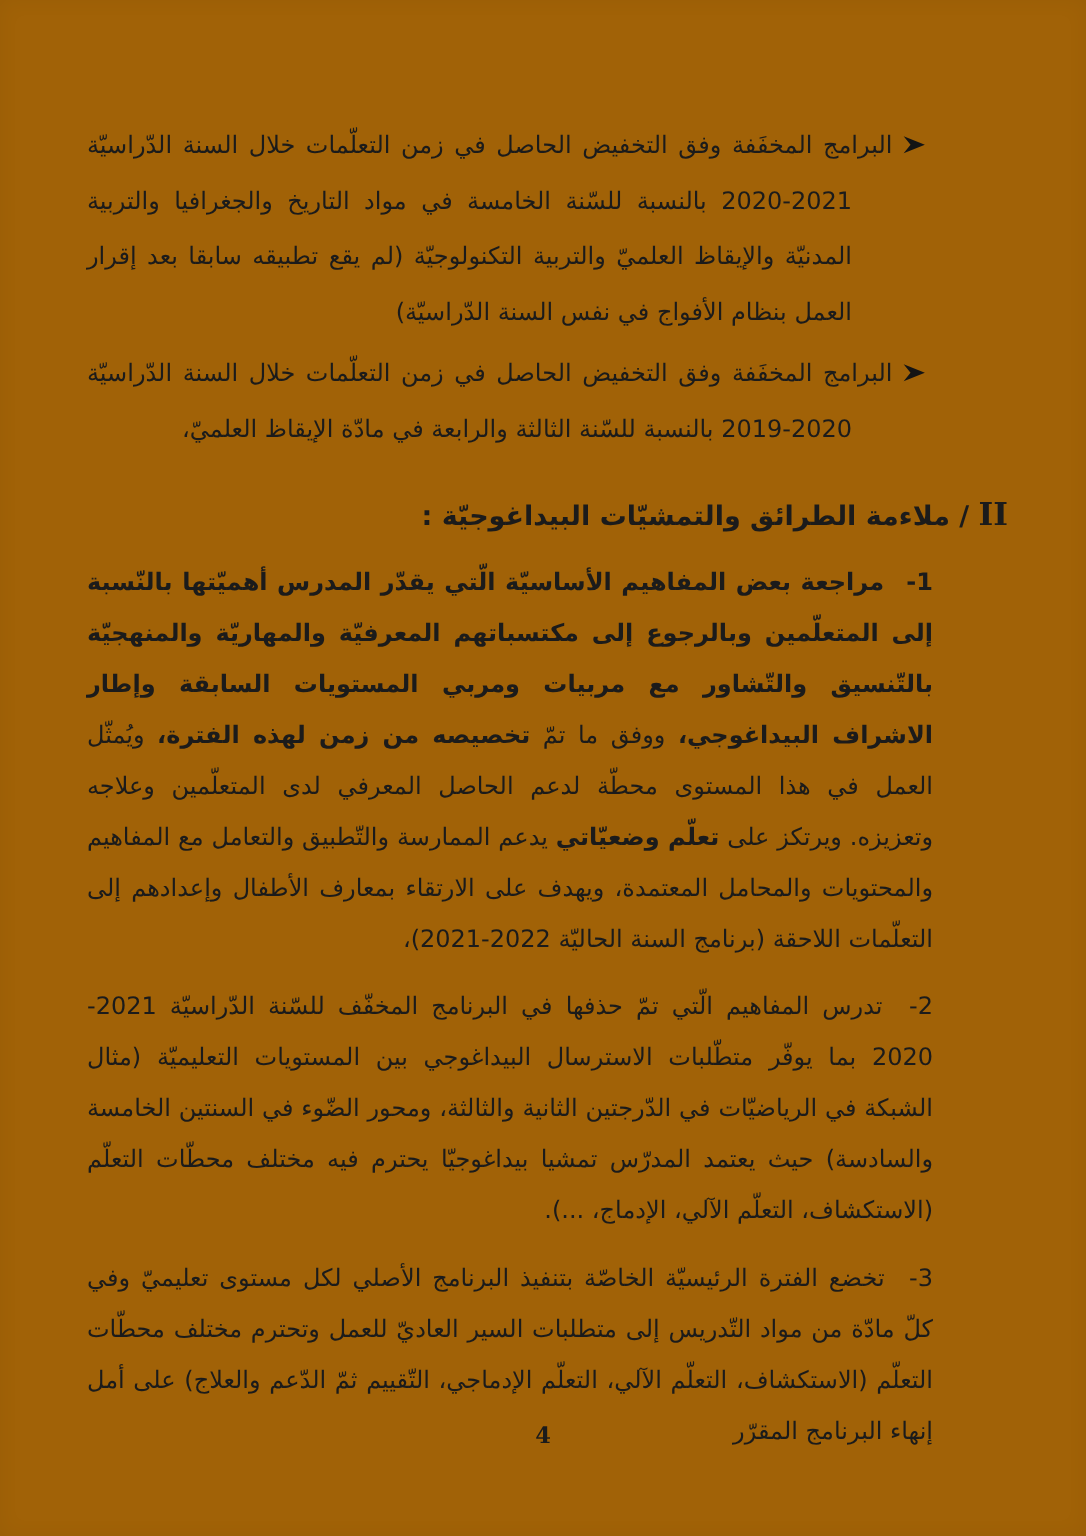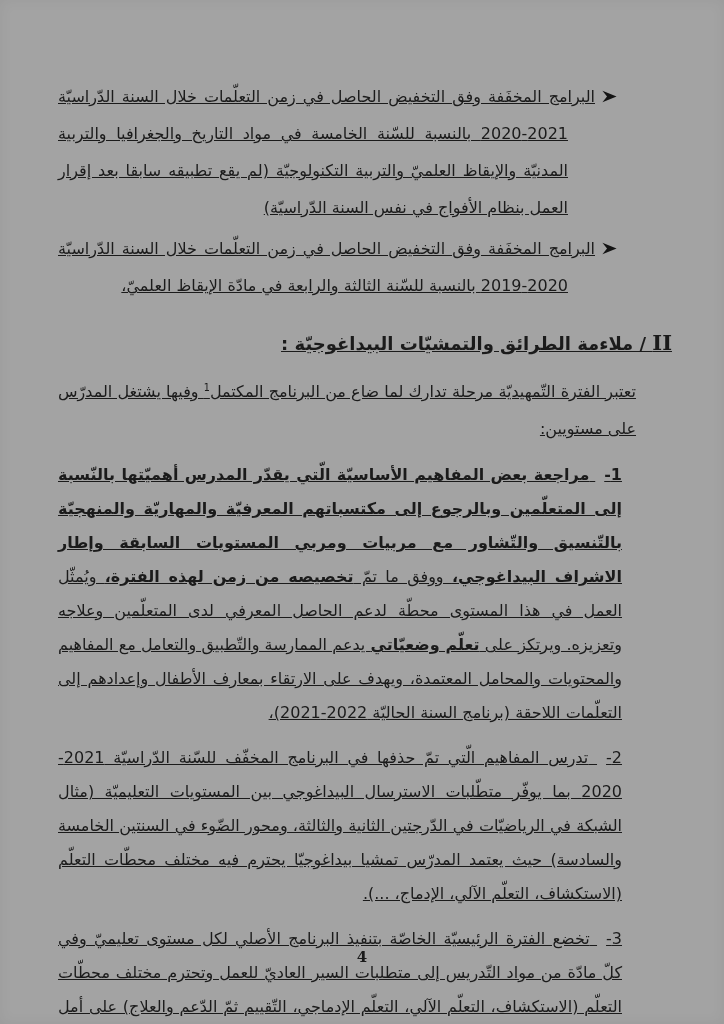--- a/index.html
+++ b/index.html
@@ -8,23 +8,22 @@
     font-family:"DejaVu Sans",sans-serif;
     color:#1b1b1b;
     direction:rtl;
   }
   .page{
     position:relative;
     width:724px;height:1024px;
     box-sizing:border-box;
     padding:78px 52px 0 58px;
     overflow:hidden;
-    background:#a3a3a3;
+    background:#a16207;
     box-shadow:inset 0 0 14px rgba(0,0,0,0.05);
-    text-decoration:underline;
   }
   .b{font-weight:bold;}
   sup{font-size:0.6em;vertical-align:super;line-height:0;}
 
   
   .bullets{margin-right:54px;}
   .bullet{
     position:relative;
     padding-right:50px;
     text-indent:-27px;
@@ -116,21 +115,20 @@
         <svg viewBox="0 0 24 24">
             <path d="M2 4 L22 12 L2 20 L8.5 12 Z" fill="#141414"></path>
           </svg>
       </span>
       <span><span>البرامج المخفَفة وفق التخفيض الحاصل في زمن التعلّمات خلال السنة الدّراسيّة 2020-2019 بالنسبة للسّنة الثالثة والرابعة في مادّة الإيقاظ العلميّ،</span></span>
     </p>
   </div>
 
   <h2 class="heading"><span class="latin">II</span><span> / ملاءمة الطرائق والتمشيّات البيداغوجيّة :</span></h2>
 
-  <p class="intro"><span>تعتبر الفترة التّمهيديّة مرحلة تدارك لما ضاع من البرنامج المكتمل</span><sup>1</sup><span> وفيها يشتغل المدرّس على مستويين:</span></p>
 
   <div class="items">
     <p class="item item-1">
       <span class="marker">1-</span>
       <span><span class="b">مراجعة بعض المفاهيم الأساسيّة الّتي يقدّر المدرس أهميّتها بالنّسبة إلى المتعلّمين وبالرجوع إلى مكتسباتهم المعرفيّة والمهاريّة والمنهجيّة بالتّنسيق والتّشاور مع مربيات ومربي المستويات السابقة وإطار الاشراف البيداغوجي،</span><span> ووفق ما تمّ </span><span class="b">تخصيصه من زمن لهذه الفترة،</span><span> ويُمثّل العمل في هذا المستوى محطّة لدعم الحاصل المعرفي لدى المتعلّمين وعلاجه وتعزيزه. ويرتكز على </span><span class="b">تعلّم وضعيّاتي</span><span> يدعم الممارسة والتّطبيق والتعامل مع المفاهيم والمحتويات والمحامل المعتمدة، ويهدف على الارتقاء بمعارف الأطفال وإعدادهم إلى التعلّمات اللاحقة (برنامج السنة الحاليّة 2022-2021)،</span></span>
     </p>
     <p class="item item-2">
       <span class="marker">2-</span>
       <span><span>تدرس المفاهيم الّتي تمّ حذفها في البرنامج المخفّف للسّنة الدّراسيّة 2021-2020 بما يوفّر متطّلبات الاسترسال البيداغوجي بين المستويات التعليميّة (مثال الشبكة في الرياضيّات في الدّرجتين الثانية والثالثة، ومحور الضّوء في السنتين الخامسة والسادسة) حيث يعتمد المدرّس تمشيا بيداغوجيّا يحترم فيه مختلف محطّات التعلّم (الاستكشاف، التعلّم الآلي، الإدماج، ...).</span></span>
     </p>

